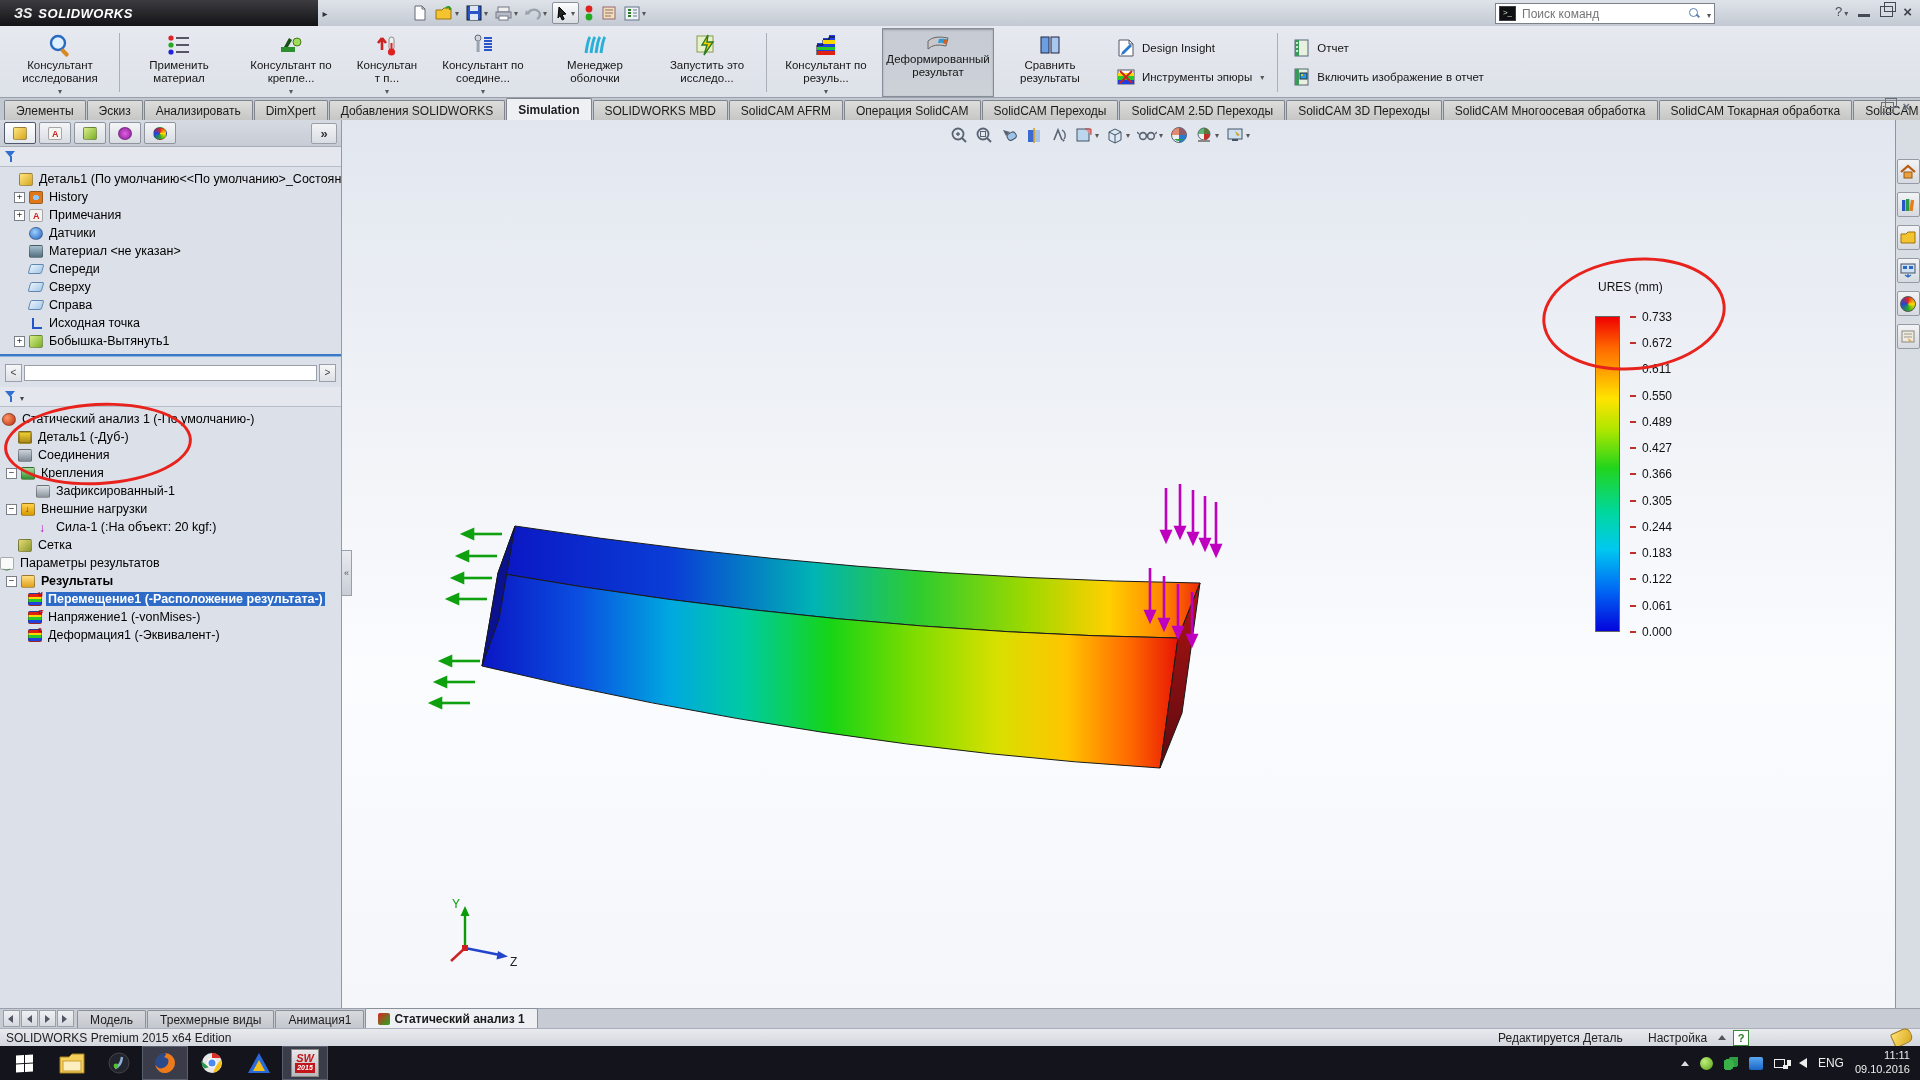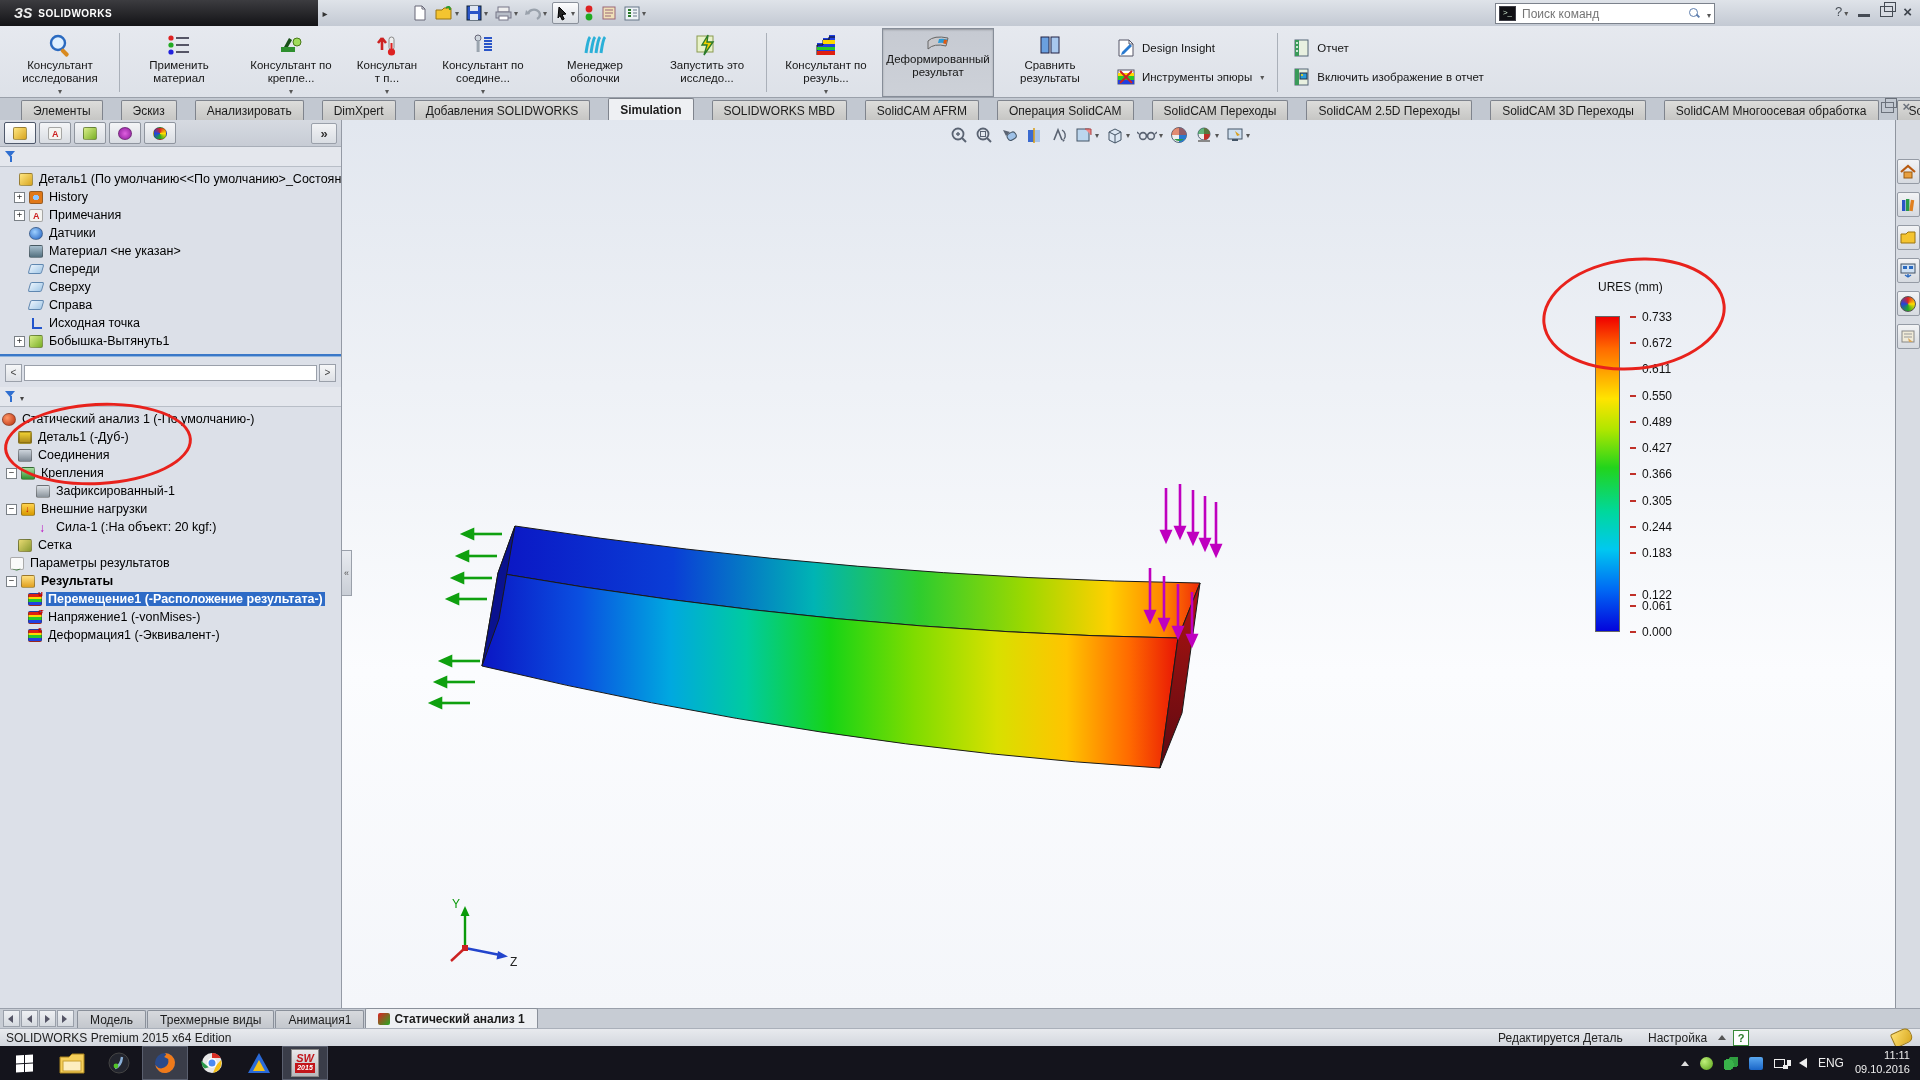--- a/index.html
+++ b/index.html
@@ -5,21 +5,21 @@
   html,body{margin:0;padding:0;}
   body{width:1920px;height:1080px;position:relative;overflow:hidden;
        font-family:"Liberation Sans",sans-serif;background:#cfd4dc;font-size:12px;color:#111;}
   .abs{position:absolute;}
   
   .titlebar{position:absolute;left:0;top:0;width:1920px;height:26px;
     background:linear-gradient(#dfe3e9,#c3c9d3);border-bottom:1px solid #6a707a;display:flex;align-items:center;}
   .logoblock{width:318px;height:26px;background:linear-gradient(#3c3c40,#131316);
     display:flex;align-items:center;color:#fff;padding-left:14px;box-sizing:border-box;}
   .logoblock .lg-s{font-style:italic;font-weight:bold;font-size:14px;margin-right:6px;color:#eee;}
-  .logoblock .lg-t{font-size:10px;letter-spacing:.5px;}
+  .logoblock .lg-t{font-style:italic;font-size:13px;letter-spacing:.5px;}
   .logoblock .lg-t b{font-weight:bold;}
   .tb-exp{width:14px;height:22px;display:flex;align-items:center;justify-content:center;color:#333;}
   .tb-exp::after{content:"▸";font-size:10px;}
   .qbar{display:flex;align-items:center;gap:3px;margin-left:78px;}
   .qbtn{height:20px;display:flex;align-items:center;padding:0 2px;border-radius:2px;}
   .qbtn svg{display:block;}
   .dd::after{content:"▾";font-size:8px;color:#555;margin-left:2px;}
   .qsel{border:1px solid #8a909a;background:linear-gradient(#fdfdfe,#d9dde3);padding:0 3px;}
   .doctitle{position:absolute;left:0;right:0;top:0;height:26px;display:flex;align-items:center;justify-content:center;
     font-size:13px;color:#222;pointer-events:none;margin-top:44px;}
@@ -47,21 +47,21 @@
   .rb.pressed{background:linear-gradient(#c6cad2,#cdd1d8);border:1px solid #868d98;box-shadow:inset 0 1px 2px rgba(0,0,0,.25);}
   .rb .rb-dd{position:absolute;bottom:-1px;left:50%;transform:translateX(-50%);font-size:8px;color:#555;}
   .rb .rb-dd::after{content:"▾";}
   .rsep{width:1px;background:#aab0b9;margin:5px 3px;}
   .rstack{display:flex;flex-direction:column;justify-content:center;gap:9px;padding:0 10px;}
   .rrow{display:flex;align-items:center;gap:6px;font-size:11.5px;color:#151515;}
   .rrow svg{display:block;}
   
   .cmtabs{position:absolute;left:0;top:98px;width:1920px;height:22px;background:#c2c8d1;display:flex;align-items:flex-end;padding-left:4px;box-sizing:border-box;}
   .cmtab{height:19px;display:flex;align-items:center;padding:0 11px;margin-right:1px;font-size:12px;color:#1c1c1c;
-    background:linear-gradient(#dddddb,#c6c6c4);border:1px solid #7f848d;border-bottom:none;border-radius:2px 2px 0 0;white-space:nowrap;margin-left:17px;}
+    background:linear-gradient(#dddddb,#c6c6c4);border:1px solid #7f848d;border-bottom:none;border-radius:2px 2px 0 0;white-space:nowrap;}
   .cmtab.active{background:#eef0f3;font-weight:bold;height:21px;}
   .docctl{position:absolute;right:10px;top:101px;display:flex;gap:8px;color:#6b717b;align-items:center;}
   .docctl .wrest{border-color:#6b717b;background:transparent;}
   .docctl .wrest::before{border-color:#6b717b;}
   .docctl .wclose{color:#6b717b;font-size:13px;}
   
   .main{position:absolute;left:0;top:120px;width:1920px;height:888px;}
   
   .lpanel{position:absolute;left:0;top:0;width:342px;height:888px;background:#dce0e8;border-right:1px solid #949aa5;box-sizing:border-box;}
   .fmtabs{height:26px;background:linear-gradient(#d6dae1,#c7ccd5);border-bottom:1px solid #a8aeb8;display:flex;align-items:center;gap:3px;padding:0 4px;position:relative;}
@@ -539,21 +539,21 @@
           <span class="lbl">Внешние нагрузки</span>
         </div>
       <div class="trow" style="padding-left:36px">
           <span class="ti ti-force"></span>
           <span class="lbl">Сила-1 (:На объект: 20 kgf:)</span>
         </div>
       <div class="trow" style="padding-left:18px">
           <span class="ti ti-mesh"></span>
           <span class="lbl">Сетка</span>
         </div>
-      <div class="trow" style="padding-left:10px">
+      <div class="trow" style="padding-left:0">
           <span class="ti ti-ropts"></span>
           <span class="lbl">Параметры результатов</span>
         </div>
       <div class="trow bold" style="padding-left:6px">
           <span class="exp minus"></span>
           <span class="ti ti-resfolder"></span>
           <span class="lbl">Результаты</span>
         </div>
       <div class="trow sel bold" style="padding-left:28px">
           <span class="ti ti-plot pl-u"></span>
@@ -658,21 +658,21 @@
     <span class="lv" style="top:190px">0.733</span>
     <span class="lv" style="top:216px">0.672</span>
     <span class="lv" style="top:242px">0.611</span>
     <span class="lv" style="top:269px">0.550</span>
     <span class="lv" style="top:295px">0.489</span>
     <span class="lv" style="top:321px">0.427</span>
     <span class="lv" style="top:347px">0.366</span>
     <span class="lv" style="top:374px">0.305</span>
     <span class="lv" style="top:400px">0.244</span>
     <span class="lv" style="top:426px">0.183</span>
-    <span class="lv" style="top:468px">0.122</span>
+    <span class="lv" style="top:452px">0.122</span>
     <span class="lv" style="top:479px">0.061</span>
     <span class="lv" style="top:505px">0.000</span>
     <div class="redellipse" style="left:1200px;top:138px;width:178px;height:106px;transform:rotate(-6deg)"></div>
 
     <svg class="abs" style="left:0;top:0" width="1553" height="888">
       <defs>
         <linearGradient id="gFront" gradientUnits="userSpaceOnUse" x1="140" y1="0" x2="836" y2="0">
           <stop offset="0" stop-color="#0b16c4"></stop>
             <stop offset=".14" stop-color="#0a4fe0"></stop>
           <stop offset=".27" stop-color="#00a8e0"></stop>

